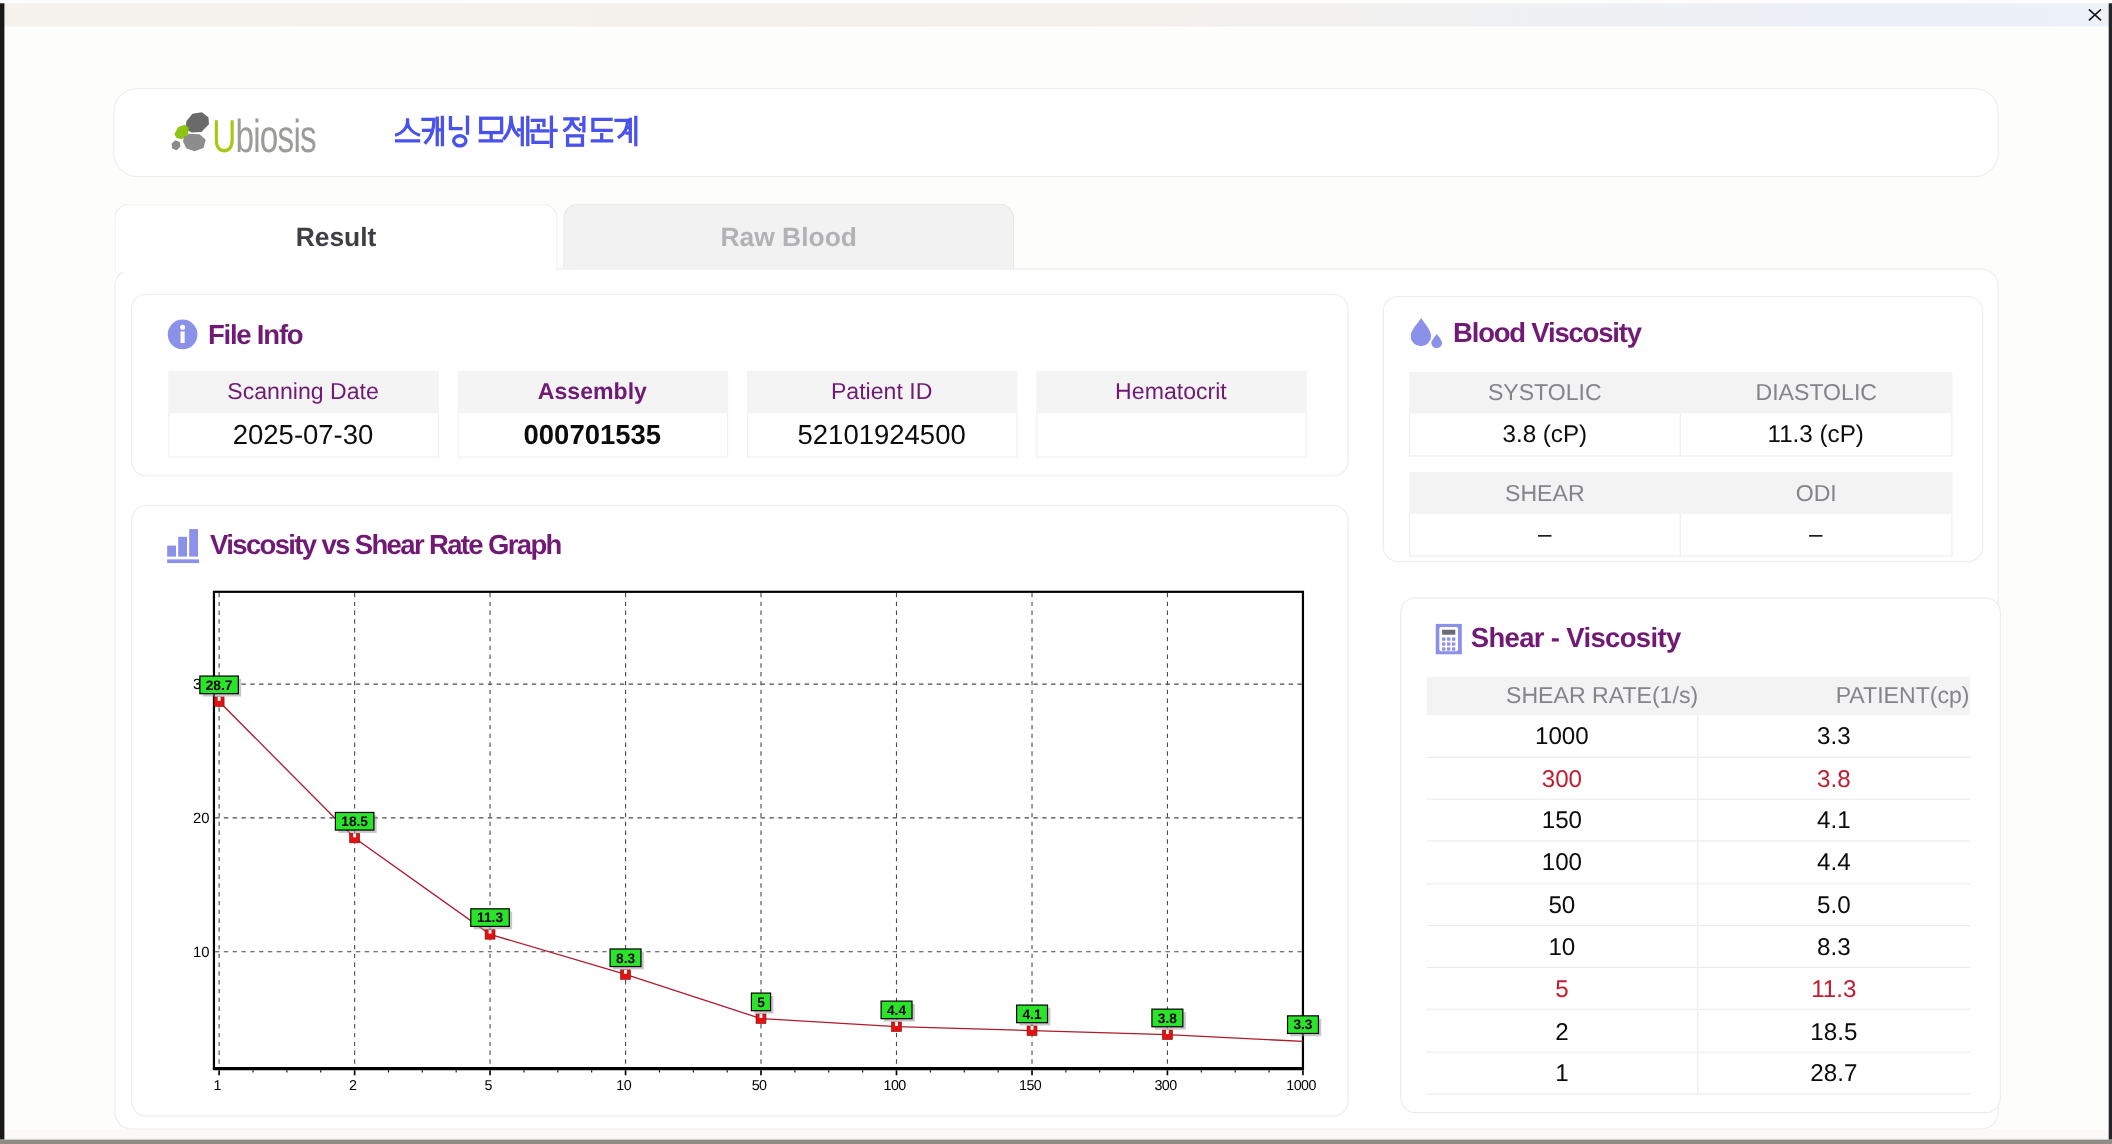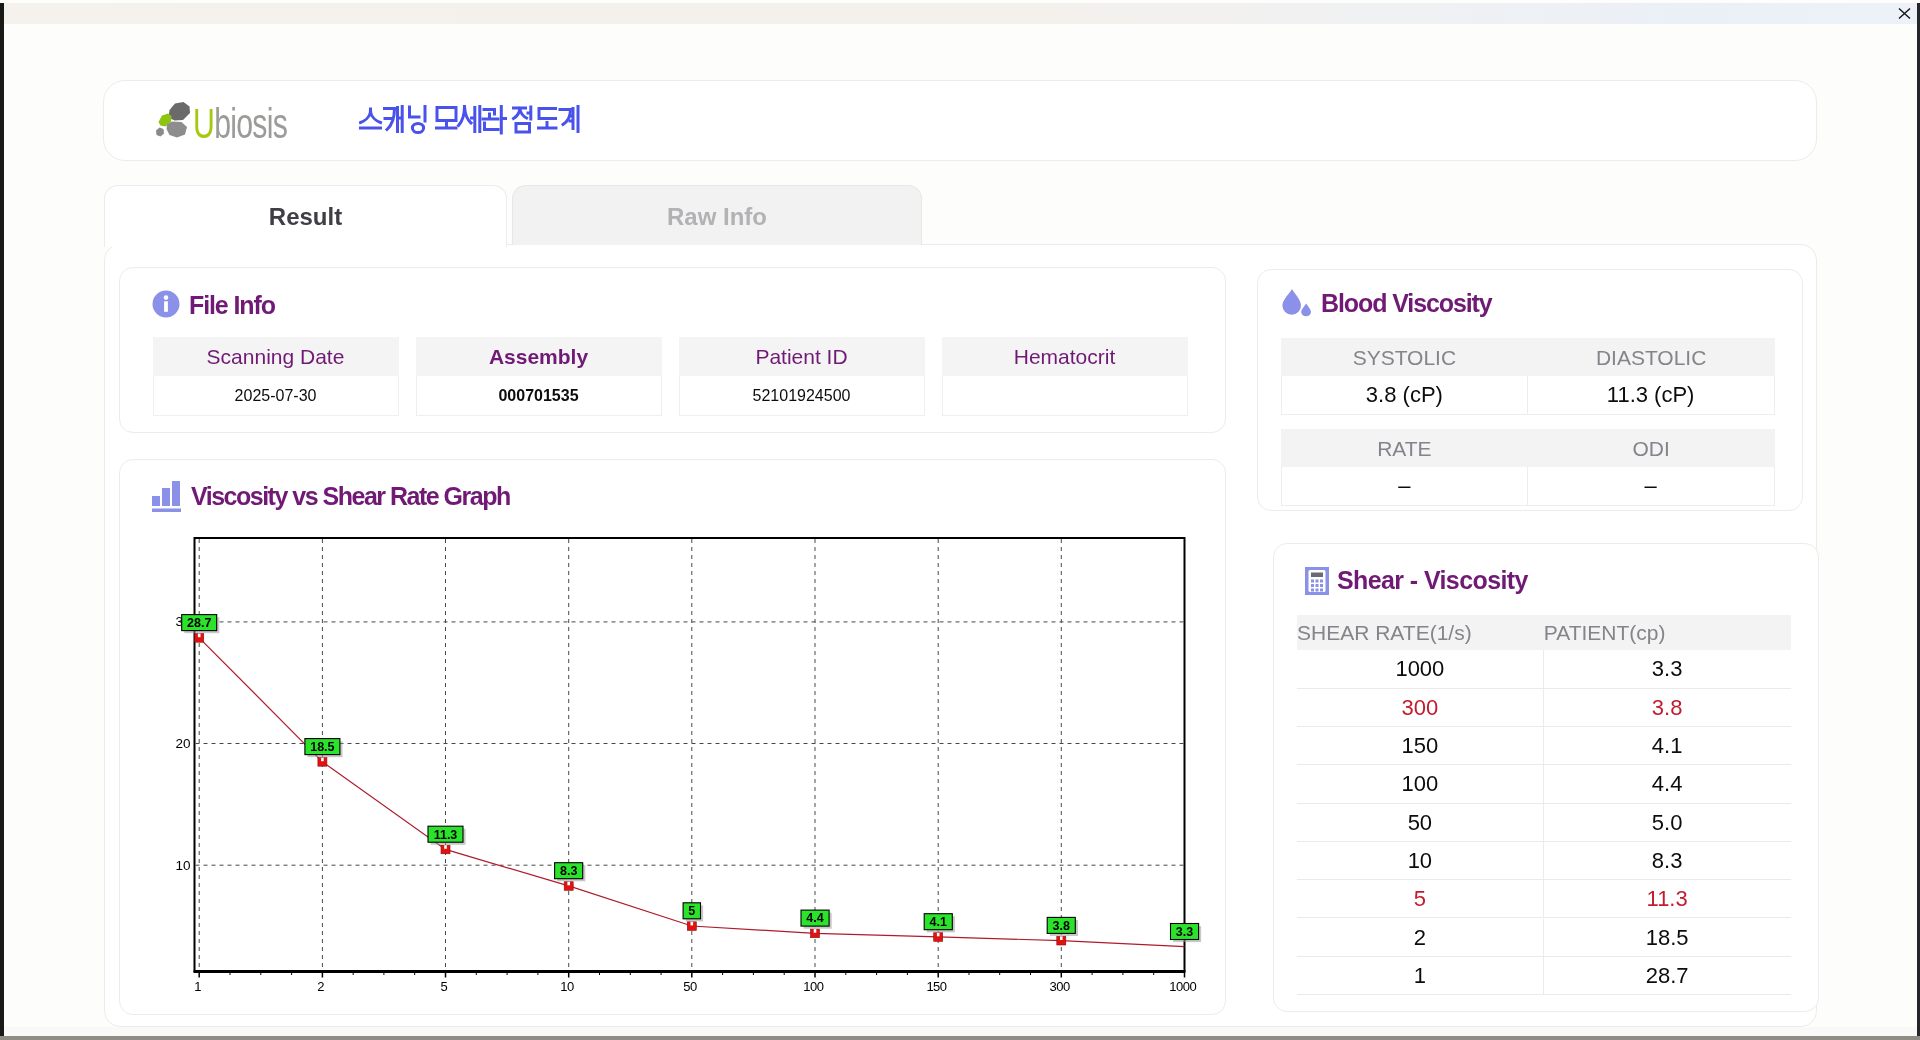--- a/index.html
+++ b/index.html
@@ -24,30 +24,30 @@
   border:1px solid #ececec; border-radius:16px; }
 .card { position:absolute; background:#fff; border:1px solid #ececec; border-radius:14px; }
 .cardtitle { position:absolute; font-size:25px; font-weight:bold; color:#701a75; letter-spacing:-1.1px; }
 #fileinfo { left:119px; top:267px; width:1107px; height:166px; }
 #chartcard { left:119px; top:459px; width:1107px; height:556px;padding-left:44px; }
 #bvcard { left:1257px; top:269px; width:546px; height:242px; }
 #svcard { left:1257px; top:543px; width:546px; height:469px;margin-left:16px; }
 .fic { position:absolute; top:69px; width:246px; }
 .fih { height:38.5px; background:#f4f4f4; color:#701a75; font-size:21px; text-align:center; line-height:39px; }
 .fiv { height:40.5px; background:#fff; border:1px solid #efefef; border-top:none; color:#0c0c0c;
-  font-size:16px; text-align:center; line-height:40px; }
+  font-size:25px; text-align:center; line-height:40px; }
 .bvh, .svh { position:absolute; left:23px; width:493.5px; display:flex; background:#f3f3f4;
   color:#84848a; font-size:21px; height:38.5px; line-height:39px; }
 .bvh .c { width:50%; text-align:center; }
 .bvv { position:absolute; left:23px; width:493.5px; display:flex; height:39px; line-height:38px;
   font-size:22px; color:#0c0c0c; }
 .bvv .c { width:50%; text-align:center; border:1px solid #ededed; border-top:none; }
 .bvv .c + .c { border-left:none; }
 .svh { top:70.8px; height:35.5px; line-height:36px; }
-.svh .c { width:50%; text-align:left; }
+.svh .c { width:50%; text-align:right; }
 .svr { position:absolute; left:23px; width:493.5px; display:flex; height:38.3px; line-height:37px;
   font-size:22px; color:#0c0c0c; }
 .svr .c { width:50%; text-align:center; border-bottom:1px solid #ebebeb; }
 .svr .c:first-child { border-right:1px solid #ebebeb; }
 .svr.red { color:#c21d2e; }
 </style></head>
 <body>
 <div class="titlebar"></div>
 <svg width="13" height="11" viewBox="0 0 13 11" style="position:absolute;left:1897.5px;top:7.5px;">
 <path d="M1 0.5 L12 10.5 M12 0.5 L1 10.5" stroke="#16161a" stroke-width="1.4"></path>
@@ -80,21 +80,21 @@
 <path d="M188 16 L188 21.5 M178 23 L198.5 23" stroke="#4a52ec" stroke-width="3.0" fill="none" stroke-linecap="butt"></path>
 <path d="M201 4.5 L211.5 4.5 C211.5 11 208.5 16.5 204 19.5" stroke="#4a52ec" stroke-width="3.0" fill="none" stroke-linecap="square"></path>
 <path d="M214 2 L214 25 M219 0 L219 28 M209.5 11 L214 11 M209.5 16 L214 16" stroke="#4a52ec" stroke-width="3.0" fill="none" stroke-linecap="butt"></path>
 </svg>
 </div>
 <div class="container"></div>
 <div class="tab tabR">
     <span>Result</span>
   </div>
 <div class="tab tabD">
-    <span>Raw Info</span>
+    <span>Raw Blood</span>
   </div>
 <div class="card" id="fileinfo">
 <svg width="28" height="28" viewBox="0 0 28 28" style="position:absolute;left:32px;top:22px;">
 <circle cx="14" cy="14" r="13.5" fill="#8b90e8"></circle>
 <rect x="12.1" y="11.3" width="3.8" height="10.5" fill="#fff"></rect>
 <circle cx="14" cy="7.6" r="2.3" fill="#fff"></circle>
 </svg>
 <div class="cardtitle" style="left:69px;top:23px;">File Info</div>
 <div class="fic" style="left:32.5px;">
       <div class="fih">Scanning Date</div>
@@ -236,21 +236,21 @@
 <div class="cardtitle" style="left:63px;top:19px;">Blood Viscosity</div>
 <div class="bvh" style="top:67.5px;">
       <div class="c">SYSTOLIC</div>
       <div class="c">DIASTOLIC</div>
     </div>
 <div class="bvv" style="top:106.0px;">
       <div class="c">3.8 (cP)</div>
       <div class="c">11.3 (cP)</div>
     </div>
 <div class="bvh" style="top:158.5px;">
-      <div class="c">RATE</div>
+      <div class="c">SHEAR</div>
       <div class="c">ODI</div>
     </div>
 <div class="bvv" style="top:197.0px;">
       <div class="c">–</div>
       <div class="c">–</div>
     </div>
 </div>
 <div class="card" id="svcard">
 <svg width="24" height="28" viewBox="0 0 24 28" style="position:absolute;left:31px;top:23px;">
 <rect x="0" y="0" width="24" height="28" fill="#8b90e8"></rect>

